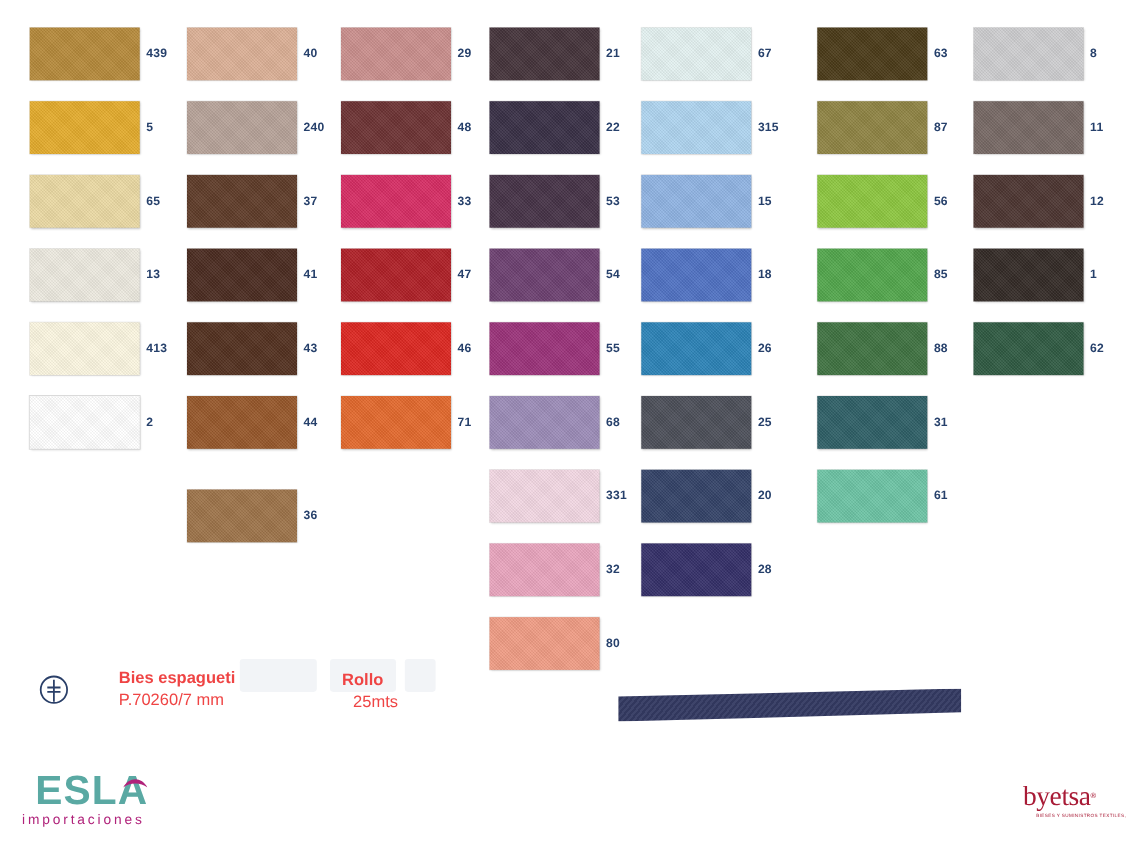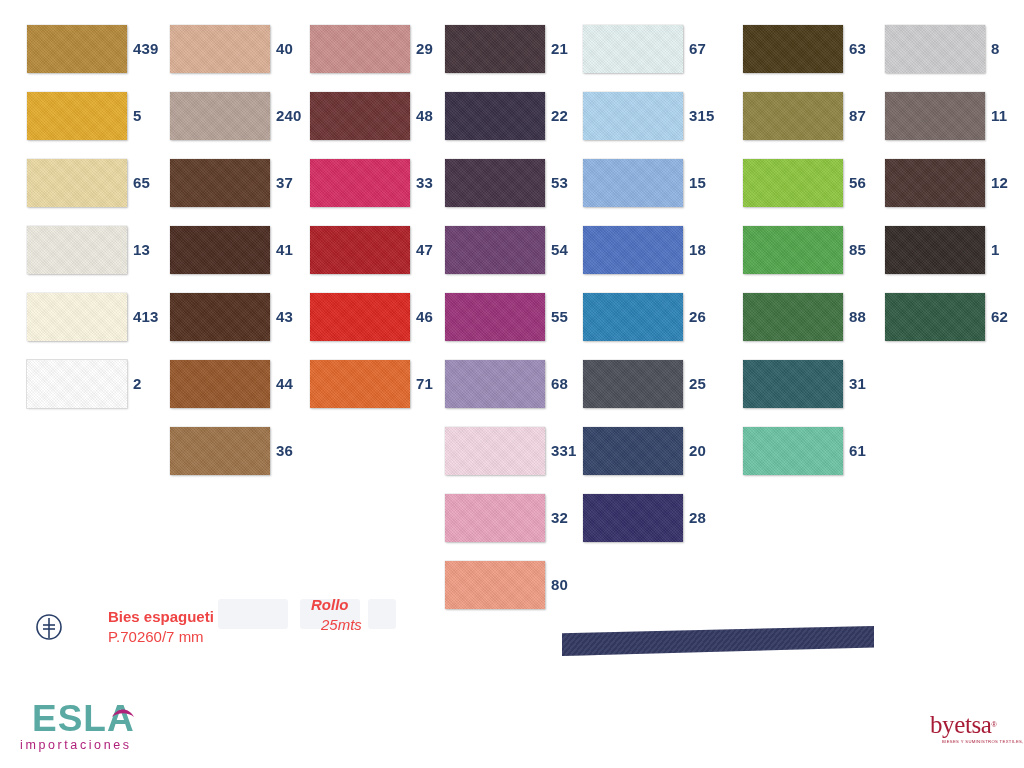--- a/index.html
+++ b/index.html
@@ -57,21 +57,21 @@
   .swatch-chip.is-white {
     box-shadow: 0 0 0 0.8px #d6d6d6,
                 1px 1px 2px rgba(0,0,0,0.18);
   }
   .swatch-code {
     position: absolute;
     left: 106px;
     top: 0;
     height: 48px;
     line-height: 48px;
-    font-size: 15px;
+    font-size: 11px;
     font-weight: bold;
     color: #26406b;
     letter-spacing: 0.2px;
     white-space: nowrap;
   }
 
   
   #info-block {
     position: absolute;
     left: 0;
@@ -94,21 +94,21 @@
     left: 32px;
     top: 105px;
     width: 34px;
     height: 34px;
   }
   .spec-group {
     position: absolute;
     color: #ef4444;
   }
   #spec-bies { left: 108px; top: 102px; }
-  #spec-rollo { left: 307px; top: 90px; font-style: italic; }
+  #spec-rollo { left: 307px; top: 104px; }
   .spec-title {
     font-size: 15px;
     font-weight: bold;
     line-height: 19px;
     white-space: nowrap;
   }
   .spec-sub {
     font-size: 15px;
     font-weight: normal;
     line-height: 21px;
@@ -251,21 +251,21 @@
         <div class="swatch-code" style="color: rgb(38, 64, 107);">41</div>
       </div>
       <div class="swatch-row" style="top: 293px;">
         <div class="swatch-chip" title="43" style="background: rgb(82, 48, 31);"></div>
         <div class="swatch-code" style="color: rgb(38, 64, 107);">43</div>
       </div>
       <div class="swatch-row" style="top: 360px;">
         <div class="swatch-chip" title="44" style="background: rgb(150, 87, 42);"></div>
         <div class="swatch-code" style="color: rgb(38, 64, 107);">44</div>
       </div>
-      <div class="swatch-row" style="top: 427px;">
+      <div class="swatch-row" style="top: 445px;">
         <div class="swatch-chip" title="36" style="background: rgb(157, 115, 73);"></div>
         <div class="swatch-code" style="color: rgb(38, 64, 107);">36</div>
       </div>
     </div>
     <div class="swatch-column" style="left: 310px;">
       <div class="swatch-row" style="top: 25px;">
         <div class="swatch-chip" title="29" style="background: rgb(201, 142, 140);"></div>
         <div class="swatch-code" style="color: rgb(38, 64, 107);">29</div>
       </div>
       <div class="swatch-row" style="top: 92px;">

